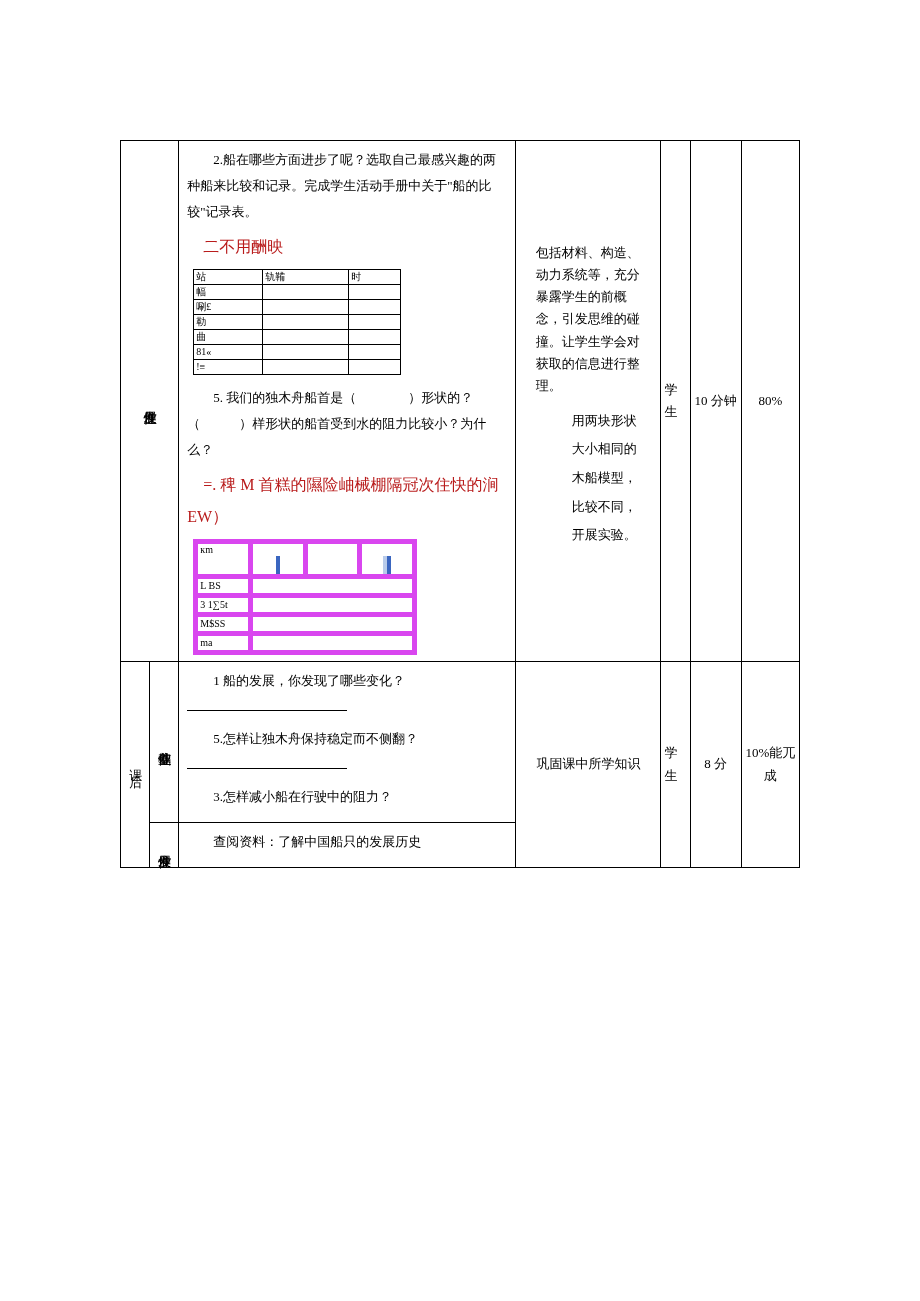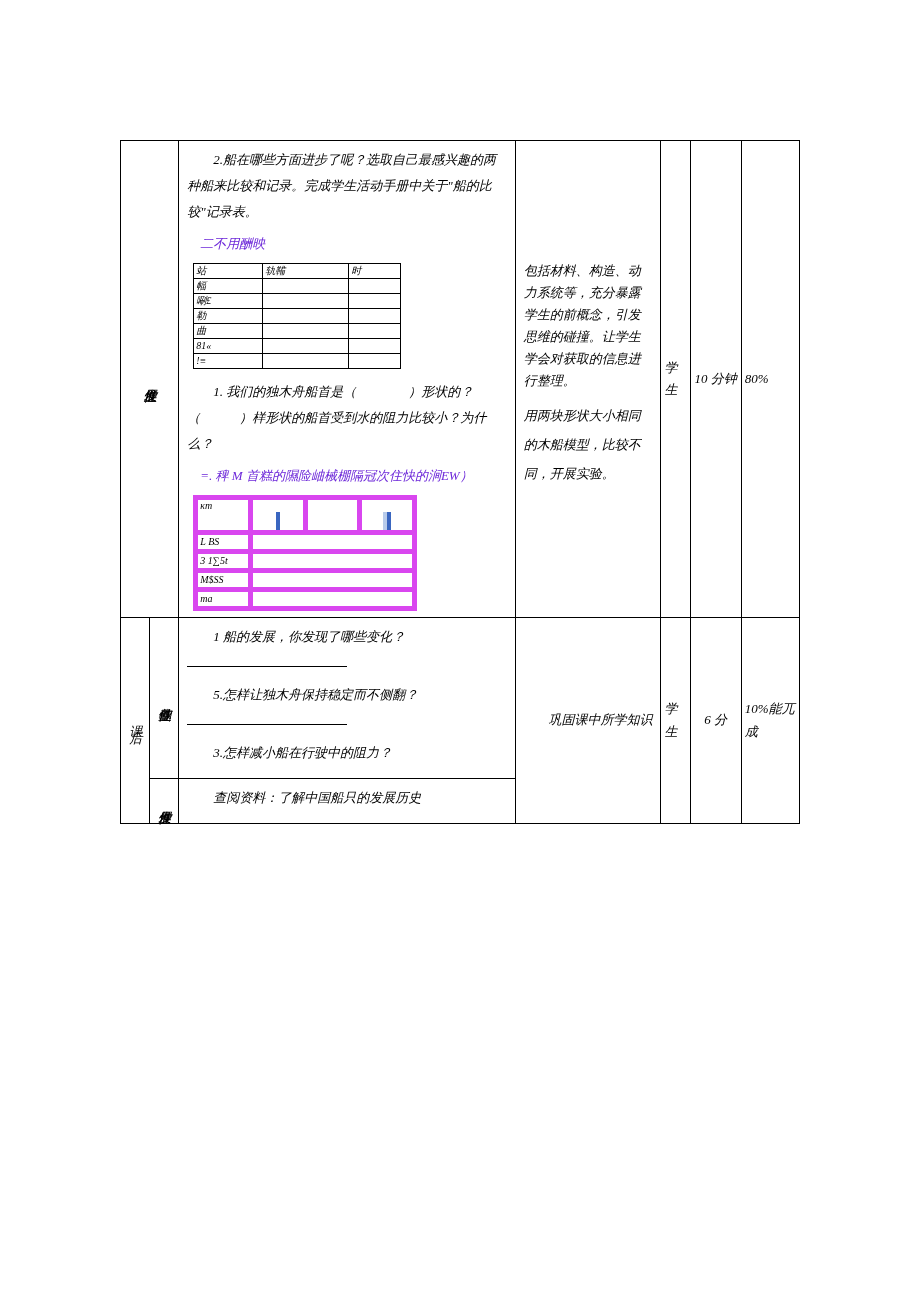--- a/index.html
+++ b/index.html
@@ -8,21 +8,20 @@
     font-family: "SimSun", "宋体", serif;
     font-size: 14px;
     background: #fff;
     color: #000;
   }
   .page {
     width: 920px;
     min-height: 1301px;
     padding: 140px 120px 0 120px;
     box-sizing: border-box;
-    font-style: italic;
   }
   table.main {
     border-collapse: collapse;
     width: 100%;
     table-layout: fixed;
   }
   table.main > tbody > tr > td {
     border: 1px solid #000;
     vertical-align: middle;
     padding: 3px;
@@ -49,44 +48,44 @@
     margin: 0 0 6px 0;
     text-indent: 2em;
     line-height: 2.0;
   }
   .content .noindent {
     text-indent: 0;
   }
   .feedback {
     width: 110px;
     text-align: left;
-    padding: 0 8px !important;
+    padding: 0 20px !important;
     line-height: 1.8;
   }
   .feedback .para {
     margin-bottom: 10px;
   }
   .who {
     width: 22px;
     text-align: left;
     line-height: 1.2;
   }
   .time {
     width: 35px;
     text-align: center;
     line-height: 1.4;
   }
   .pct {
     width: 38px;
-    text-align: left;
+    text-align: center;
     line-height: 1.4;
   }
   .faint {
-    color: #6d28d9;
-    font-size: 13px;
+    color: #b91c1c;
+    font-size: 16px;
     text-indent: 1em !important;
   }
   table.inner {
     border-collapse: collapse;
     width: 65%;
     margin: 4px 0 10px 6px;
     font-size: 10px;
   }
   table.inner td {
     border: 1px solid #000;
@@ -178,21 +177,21 @@
                   <td></td>
                 </tr>
       <tr>
                   <td>!≡</td>
                   <td></td>
                   <td></td>
                 </tr>
     </tbody>
             </table>
 
-    <p>1. 我们的独木舟船首是（　　　　）形状的？（　　　）样形状的船首受到水的阻力比较小？为什么？</p>
+    <p>5. 我们的独木舟船首是（　　　　）形状的？（　　　）样形状的船首受到水的阻力比较小？为什么？</p>
 
     <p class="faint noindent">=. 稗 M 首糕的隰险岫械棚隔冠次住快的涧EW）</p>
 
     <table class="inner2">
       <tbody>
                 <tr>
         <td style="height:30px;width:25%;vertical-align:top;">кm</td>
         <td style="width:25%;text-align:center;vertical-align:bottom;"><span class="bar blue"></span></td>
         <td style="width:25%;"></td>
         <td style="width:25%;text-align:center;vertical-align:bottom;"><span class="bar pale"></span><span class="bar blue"></span></td>
@@ -212,41 +211,41 @@
       <tr>
                   <td style="border-top:none;">ma</td>
                   <td colspan="3"></td>
                 </tr>
     </tbody>
             </table>
   </td>
 
   <td class="feedback">
     <div class="para">包括材料、构造、动力系统等，充分暴露学生的前概念，引发思维的碰撞。让学生学会对获取的信息进行整理。</div>
-    <div class="para" style="line-height:2.2;">用两块形状大小相同的木船模型，比较不同，开展实验。</div>
+    <div class="para" style="line-height:2.2;margin-left:36px;">用两块形状大小相同的木船模型，比较不同，开展实验。</div>
   </td>
 
   <td class="who">学生</td>
   <td class="time">10 分钟</td>
   <td class="pct">80%</td>
 </tr>
 
 <tr>
   <td class="vert1" rowspan="2">课后</td>
   <td class="vert2">基础性作业</td>
 
   <td class="content">
     <p><span>1 船的发展，你发现了哪些变化？</span><br><span class="noindent"><span class="underline-blank"></span></span></p>
     <p><span>5.怎样让独木舟保持稳定而不侧翻？</span><br><span class="noindent"><span class="underline-blank"></span></span></p>
     <p>3.怎样减小船在行驶中的阻力？</p>
   </td>
 
   <td class="feedback" rowspan="2" style="text-align:right;">巩固课中所学知识</td>
   <td class="who" rowspan="2">学生</td>
-  <td class="time" rowspan="2">6 分</td>
+  <td class="time" rowspan="2">8 分</td>
   <td class="pct" rowspan="2">10%能兀成</td>
 </tr>
 
 <tr>
   <td class="vert2" style="border-bottom:1px solid #000;">发展性作业</td>
   <td class="content">
     <p>查阅资料：了解中国船只的发展历史</p>
   </td>
 </tr>
 

